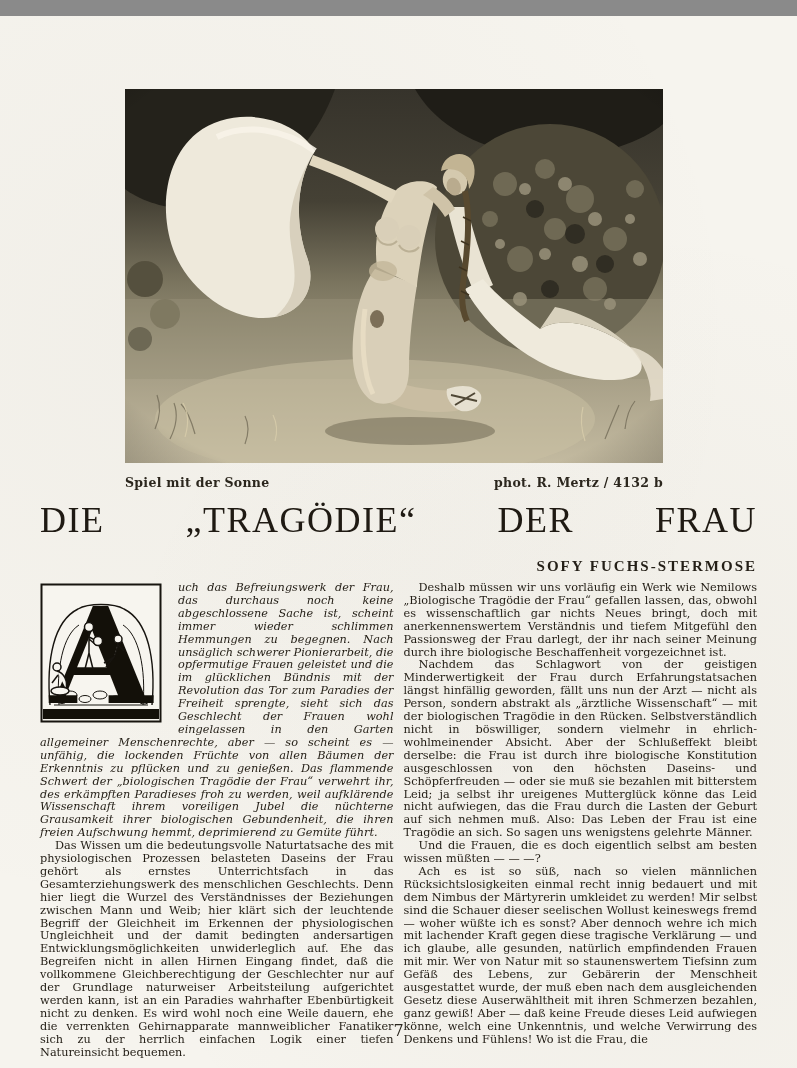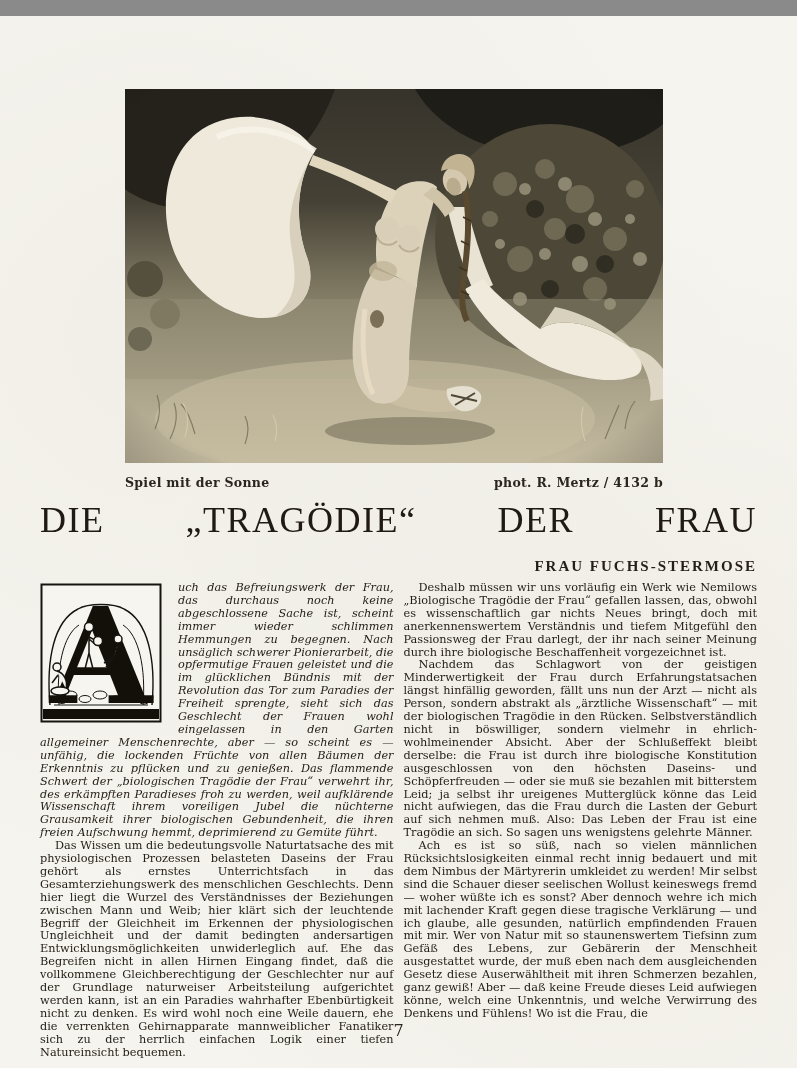--- a/index.html
+++ b/index.html
@@ -163,21 +163,21 @@
       <rect x="0" y="0" width="538" height="374" fill="url(#gVig)"></rect>
     </svg>
   </div>
 
   <div class="caption-row">
     <span>Spiel mit der Sonne</span>
     <span>phot. R. Mertz / 4132 b</span>
   </div>
 
   <div class="title">DIE „TRAGÖDIE“ DER FRAU</div>
-  <div class="author">FRAU FUCHS-STERMOSE</div>
+  <div class="author">SOFY FUCHS-STERMOSE</div>
 
   <div class="columns">
     <div class="column col-left">
       <div class="dropcap-art">
         <svg viewBox="0 0 122 140">
           <rect x="1.5" y="1.5" width="119" height="137" fill="#f7f5ef" stroke="#17140f" stroke-width="2"></rect>
           <path d="M10,122 C6,76 14,38 38,26 C48,20 74,20 84,26 C108,38 116,76 112,122" fill="none" stroke="#17140f" stroke-width="1.4"></path>
           <path d="M19,122 C16,86 23,52 39,42" fill="none" stroke="#17140f" stroke-width="1"></path>
           <path d="M103,122 C106,86 99,52 83,42" fill="none" stroke="#17140f" stroke-width="1"></path>
           <g fill="none" stroke="#17140f" stroke-width="1">
@@ -206,20 +206,21 @@
       </div>
       <div class="para-list">
           <p>uch das Befreiungswerk der Frau, das durchaus noch keine abgeschlossene Sache ist, scheint immer wieder schlimmen Hemmungen zu begegnen. Nach unsäglich schwerer Pionierarbeit, die opfermutige Frauen geleistet und die im glücklichen Bündnis mit der Revolution das Tor zum Paradies der Freiheit sprengte, sieht sich das Geschlecht der Frauen wohl eingelassen in den Garten allgemeiner Menschenrechte, aber — so scheint es — unfähig, die lockenden Früchte von allen Bäumen der Erkenntnis zu pflücken und zu genießen. Das flammende Schwert der „biologischen Tragödie der Frau“ verwehrt ihr, des erkämpften Paradieses froh zu werden, weil aufklärende Wissenschaft ihrem voreiligen Jubel die nüchterne Grausamkeit ihrer biologischen Gebundenheit, die ihren freien Aufschwung hemmt, deprimierend zu Gemüte führt.</p>
           <p>Das Wissen um die bedeutungsvolle Naturtatsache des mit physiologischen Prozessen belasteten Daseins der Frau gehört als ernstes Unterrichtsfach in das Gesamterziehungswerk des menschlichen Geschlechts. Denn hier liegt die Wurzel des Verständnisses der Beziehungen zwischen Mann und Weib; hier klärt sich der leuchtende Begriff der Gleichheit im Erkennen der physiologischen Ungleichheit und der damit bedingten andersartigen Entwicklungsmöglichkeiten unwiderleglich auf. Ehe das Begreifen nicht in allen Hirnen Eingang findet, daß die vollkommene Gleichberechtigung der Geschlechter nur auf der Grundlage naturweiser Arbeitsteilung aufgerichtet werden kann, ist an ein Paradies wahrhafter Ebenbürtigkeit nicht zu denken. Es wird wohl noch eine Weile dauern, ehe die verrenkten Gehirnapparate mannweiblicher Fanatiker sich zu der herrlich einfachen Logik einer tiefen Natureinsicht bequemen.</p>
         </div>
     </div>
     <div class="column col-right">
       <div class="para-list">
           <p>Deshalb müssen wir uns vorläufig ein Werk wie Nemilows „Biologische Tragödie der Frau“ gefallen lassen, das, obwohl es wissenschaftlich gar nichts Neues bringt, doch mit anerkennenswertem Verständnis und tiefem Mitgefühl den Passionsweg der Frau darlegt, der ihr nach seiner Meinung durch ihre biologische Beschaffenheit vorgezeichnet ist.</p>
           <p>Nachdem das Schlagwort von der geistigen Minderwertigkeit der Frau durch Erfahrungstatsachen längst hinfällig geworden, fällt uns nun der Arzt — nicht als Person, sondern abstrakt als „ärztliche Wissenschaft“ — mit der biologischen Tragödie in den Rücken. Selbstverständlich nicht in böswilliger, sondern vielmehr in ehrlich-wohlmeinender Absicht. Aber der Schlußeffekt bleibt derselbe: die Frau ist durch ihre biologische Konstitution ausgeschlossen von den höchsten Daseins- und Schöpferfreuden — oder sie muß sie bezahlen mit bitterstem Leid; ja selbst ihr ureigenes Mutterglück könne das Leid nicht aufwiegen, das die Frau durch die Lasten der Geburt auf sich nehmen muß. Also: Das Leben der Frau ist eine Tragödie an sich. So sagen uns wenigstens gelehrte Männer.</p>
+          <p>Und die Frauen, die es doch eigentlich selbst am besten wissen müßten — — —?</p>
           <p>Ach es ist so süß, nach so vielen männlichen Rücksichtslosigkeiten einmal recht innig bedauert und mit dem Nimbus der Märtyrerin umkleidet zu werden! Mir selbst sind die Schauer dieser seelischen Wollust keineswegs fremd — woher wüßte ich es sonst? Aber dennoch wehre ich mich mit lachender Kraft gegen diese tragische Verklärung — und ich glaube, alle gesunden, natürlich empfindenden Frauen mit mir. Wer von Natur mit so staunenswertem Tiefsinn zum Gefäß des Lebens, zur Gebärerin der Menschheit ausgestattet wurde, der muß eben nach dem ausgleichenden Gesetz diese Auserwähltheit mit ihren Schmerzen bezahlen, ganz gewiß! Aber — daß keine Freude dieses Leid aufwiegen könne, welch eine Unkenntnis, und welche Verwirrung des Denkens und Fühlens! Wo ist die Frau, die</p>
         </div>
     </div>
   </div>
 
   <div class="page-number">7</div>
 
 </div>
 
 </body></html>

